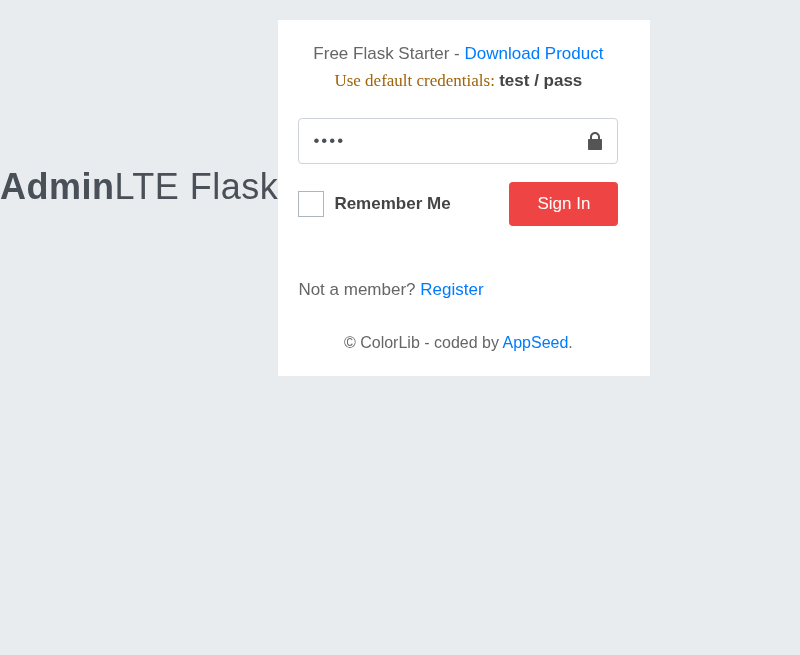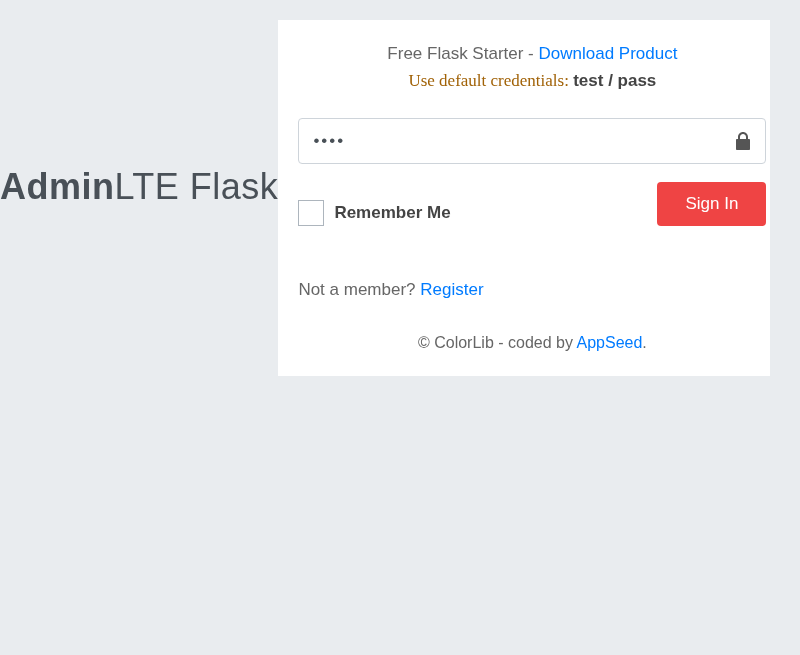--- a/index.html
+++ b/index.html
@@ -25,22 +25,22 @@
       font-weight: 300;
       color: #495057;
       margin-bottom: 22px;
       letter-spacing: 0.5px;
     }
     .logo .bold {
       font-weight: 600;
     }
     .card {
       background: #fff;
-      width: 492px;
-      padding: 20px 4px 24px 20px;
+      width: 372px;
+      padding: 20px 32px 24px 20px;
     }
     .msg {
       text-align: center;
       color: #666;
       font-size: 17px;
       line-height: 1.6;
       margin-bottom: 24px;
     }
     .msg a {
       color: #007bff;
@@ -75,21 +75,21 @@
     .input-group input[type="password"] {
       letter-spacing: 2px;
     }
     .input-group .icon-wrap {
       color: #555;
       display: flex;
       align-items: center;
     }
     .row {
       display: flex;
-      align-items: flex-end;
+      align-items: center;
       justify-content: space-between;
       margin-top: 6px;
       gap: 48px;
     }
     .remember {
       display: flex;
       align-items: center;
       gap: 10px;
     }
     .checkbox {

